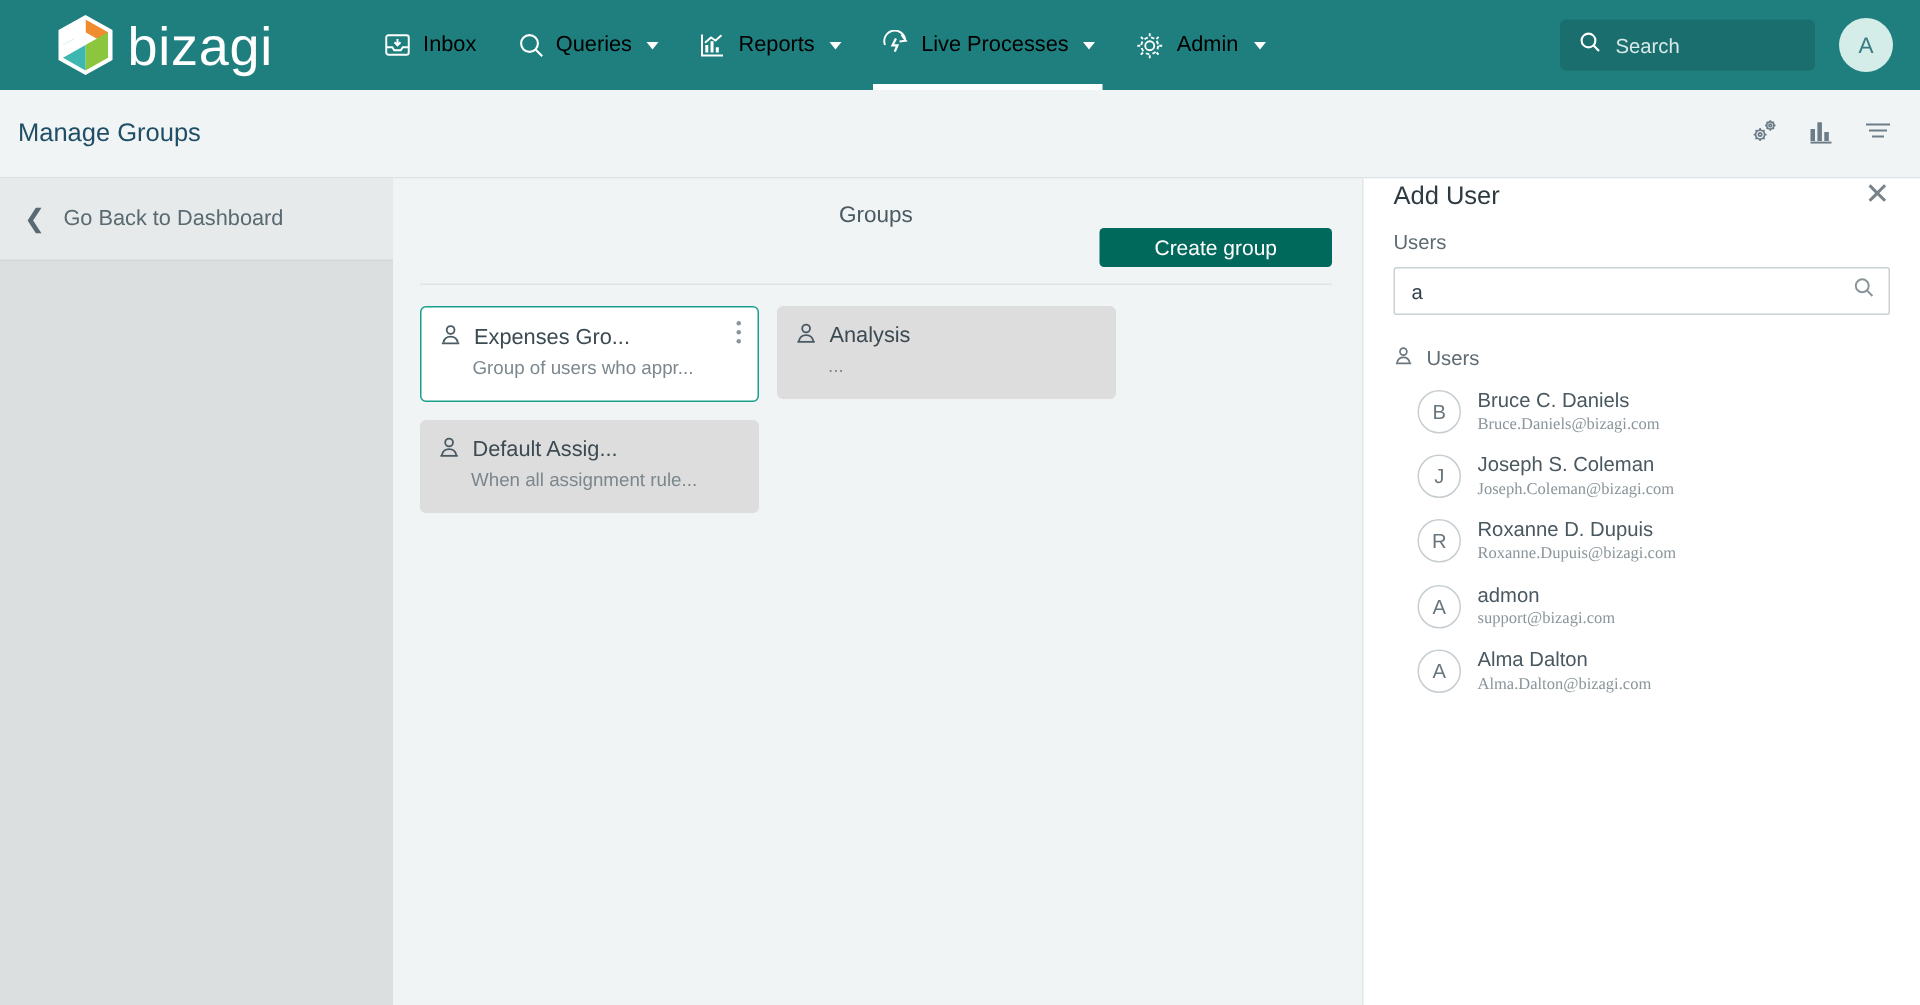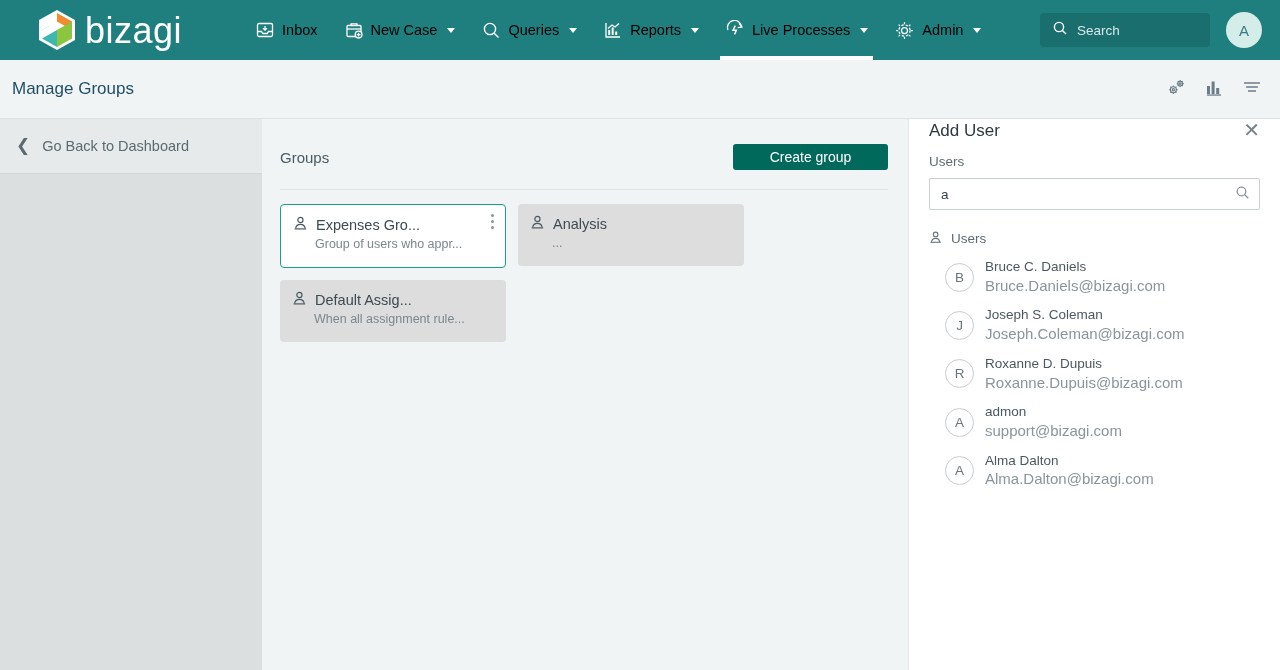--- a/index.html
+++ b/index.html
@@ -126,20 +126,21 @@
 
   .main {
     flex: 1;
     background: #F0F4F5;
     padding: 16px 20px 0 18px;
     min-width: 0;
   }
   .main-head {
     display: flex; align-items: center;
     height: 44px;
+    flex-direction: column;
   }
   .groups-label { font-size: 15px; color: #4A5A63; }
   .create-btn {
     margin-left: auto;
     background: #00695C;
     color: #ffffff;
     font-size: 14px;
     font-family: "Liberation Sans", sans-serif;
     border: none;
     border-radius: 3px;
@@ -222,21 +223,21 @@
     cursor: pointer;
   }
   .u-avatar {
     width: 29px; height: 29px; flex-shrink: 0;
     border-radius: 50%;
     border: 1px solid #C6CED2;
     color: #6A767D; font-size: 13.5px;
     display: flex; align-items: center; justify-content: center;
   }
   .u-name { font-size: 13.5px; color: #4A5860; line-height: 1.25; }
-  .u-mail { font-size: 15px; color: #8A959B; line-height: 1.3; }
+  .u-mail { font-size: 11px; color: #8A959B; line-height: 1.3; font-family: Liberation Serif, serif; }
 </style>
 </head>
 <body>
 
 <div class="topnav">
 
   <div class="logo-wrap">
     <span class="logo-mark">
       <svg width="38" height="42" viewBox="0 0 38 42">
         <polygon points="19,1 37,11 37,31 19,41 1,31 1,11" fill="#ffffff"></polygon>
@@ -256,33 +257,20 @@
       <span>
         <svg width="20" height="20" viewBox="0 0 20 20" fill="none" stroke="#ffffff" stroke-width="1.3">
           <rect x="2.5" y="3.5" width="15" height="13" rx="1.5"></rect>
           <path d="M2.5 11.5h4l1.3 2h4.4l1.3-2h4"></path>
           <path d="M10 6v4M8 8.2l2 2 2-2"></path>
         </svg>
       </span>
       <span>Inbox</span>
     </div>
 
-    <div class="navitem">
-      <span>
-        <svg width="20" height="20" viewBox="0 0 20 20" fill="none" stroke="#ffffff" stroke-width="1.3">
-          <rect x="3" y="5.5" width="14" height="11" rx="1"></rect>
-          <path d="M7 5.5V3.8h6v1.7"></path>
-          <path d="M3 9h14"></path>
-          <circle cx="14.6" cy="14.6" r="3.4" fill="#1F7E7E"></circle>
-          <path d="M14.6 12.7v3.8M12.7 14.6h3.8"></path>
-        </svg>
-      </span>
-      <span>New Case</span>
-      <span class="caret"></span>
-    </div>
 
     <div class="navitem">
       <span>
         <svg width="20" height="20" viewBox="0 0 20 20" fill="none" stroke="#ffffff" stroke-width="1.4">
           <circle cx="9" cy="9" r="5.6"></circle>
           <path d="M13.2 13.2L17.5 17.5"></path>
         </svg>
       </span>
       <span>Queries</span>
       <span class="caret"></span>

